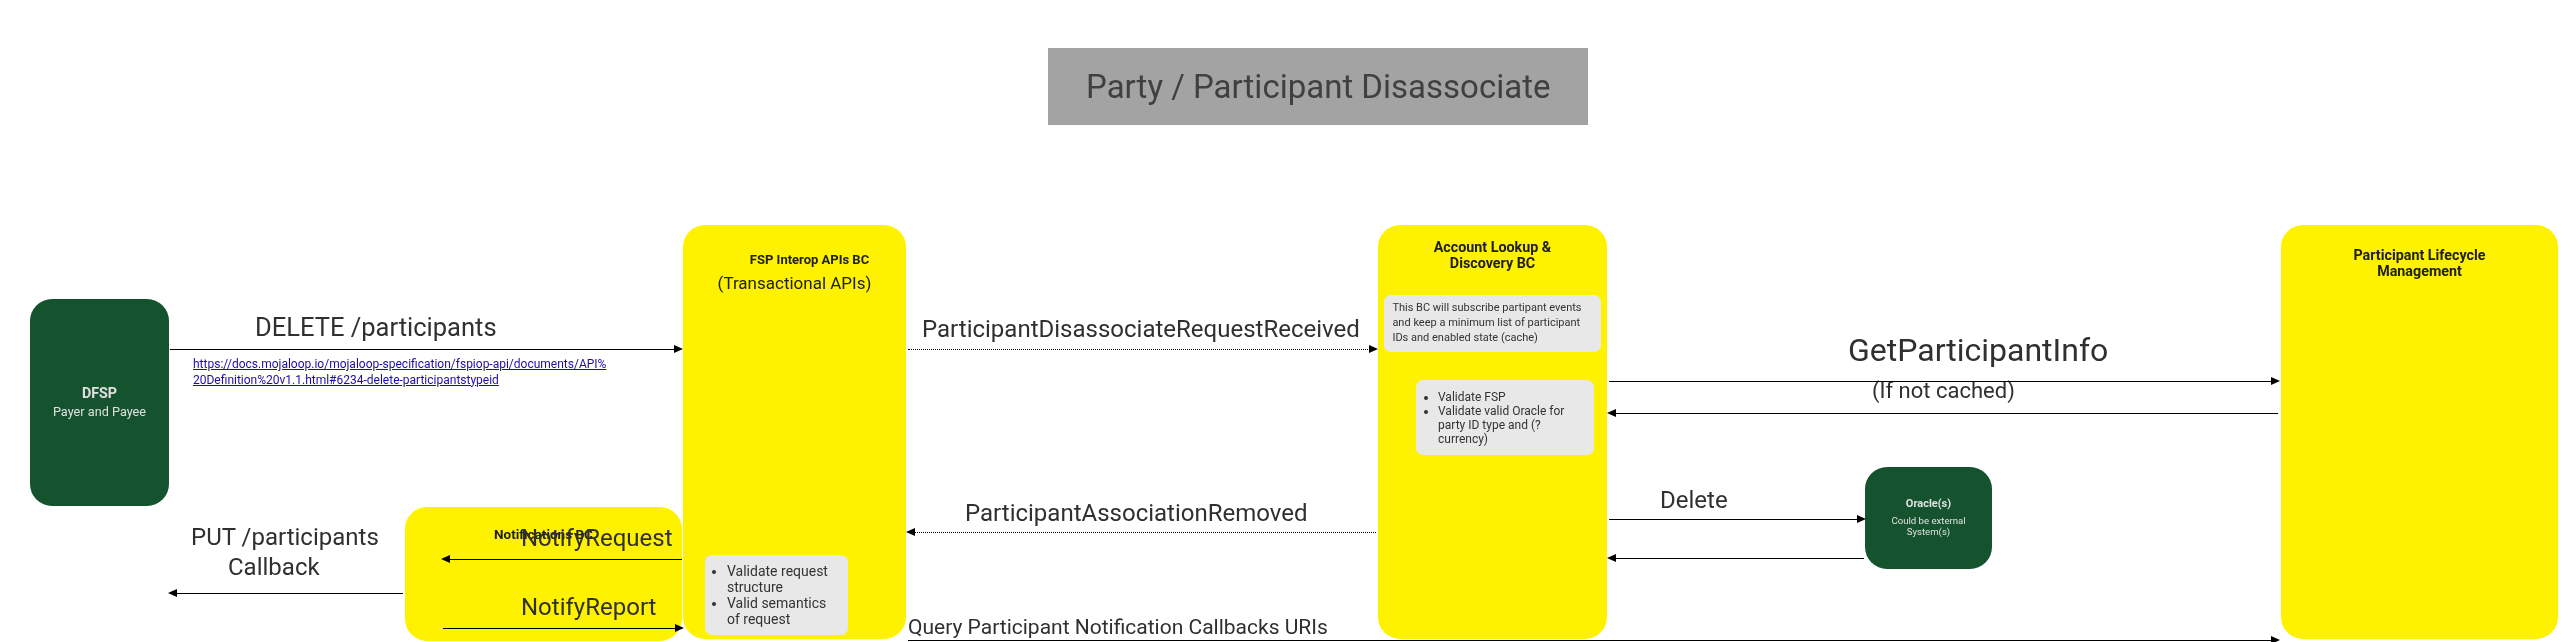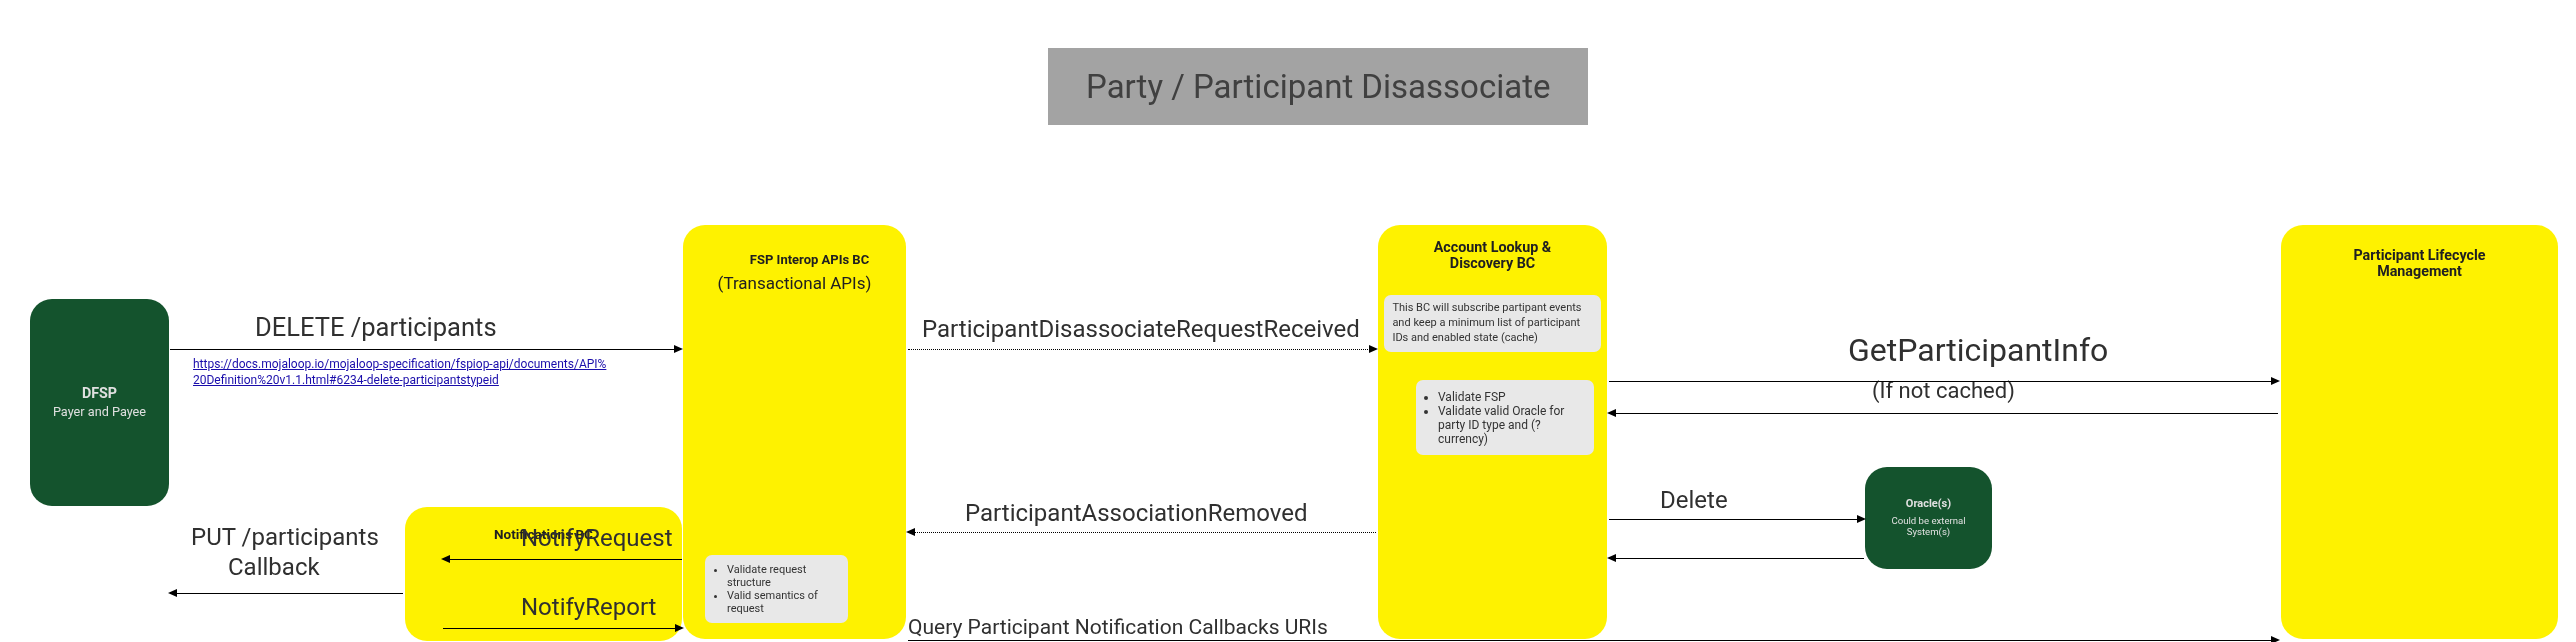--- a/index.html
+++ b/index.html
@@ -100,21 +100,21 @@
   <div class="node-sub" style="font-size:12.7px; margin-top:3.2px;">Payer and Payee</div>
 </div>
 
 <div class="node node-yellow" style="left:405px; top:507px; width:277px; height:134px; padding-top:19px;">
   <div class="node-title" style="font-size:13.5px;">Notifications BC</div>
 </div>
 
 <div class="node node-yellow" style="left:683px; top:225px; width:223px; height:414px; padding-top:27px;">
   <div class="node-title" style="font-size:13px;padding-left:30px;">FSP Interop APIs BC</div>
   <div class="node-sub" style="font-size:17px; margin-top:6.4px;">(Transactional APIs)</div>
-  <div class="inner-grey-box" style="position:absolute; left:22px; top:330px; width:143px; padding:8px 8px 8px 0; font-size:11px;">
+  <div class="inner-grey-box" style="position:absolute; left:22px; top:330px; width:143px; padding:8px 8px 8px 0; font-size:14px;">
     <ul>
       <li>Validate request structure</li>
       <li>Valid semantics of request</li>
     </ul>
   </div>
 </div>
 
 <div class="node node-yellow" style="left:1378px; top:225px; width:229px; height:414px; padding-top:14.3px;">
   <div class="node-title" style="font-size:14.3px; padding:0 24px;">Account Lookup &amp; Discovery BC</div>
   <div class="inner-grey-box" style="position:absolute; left:6.4px; top:70px; width:217px; padding:6.4px 8px; font-size:11px; line-height:1.35;">

